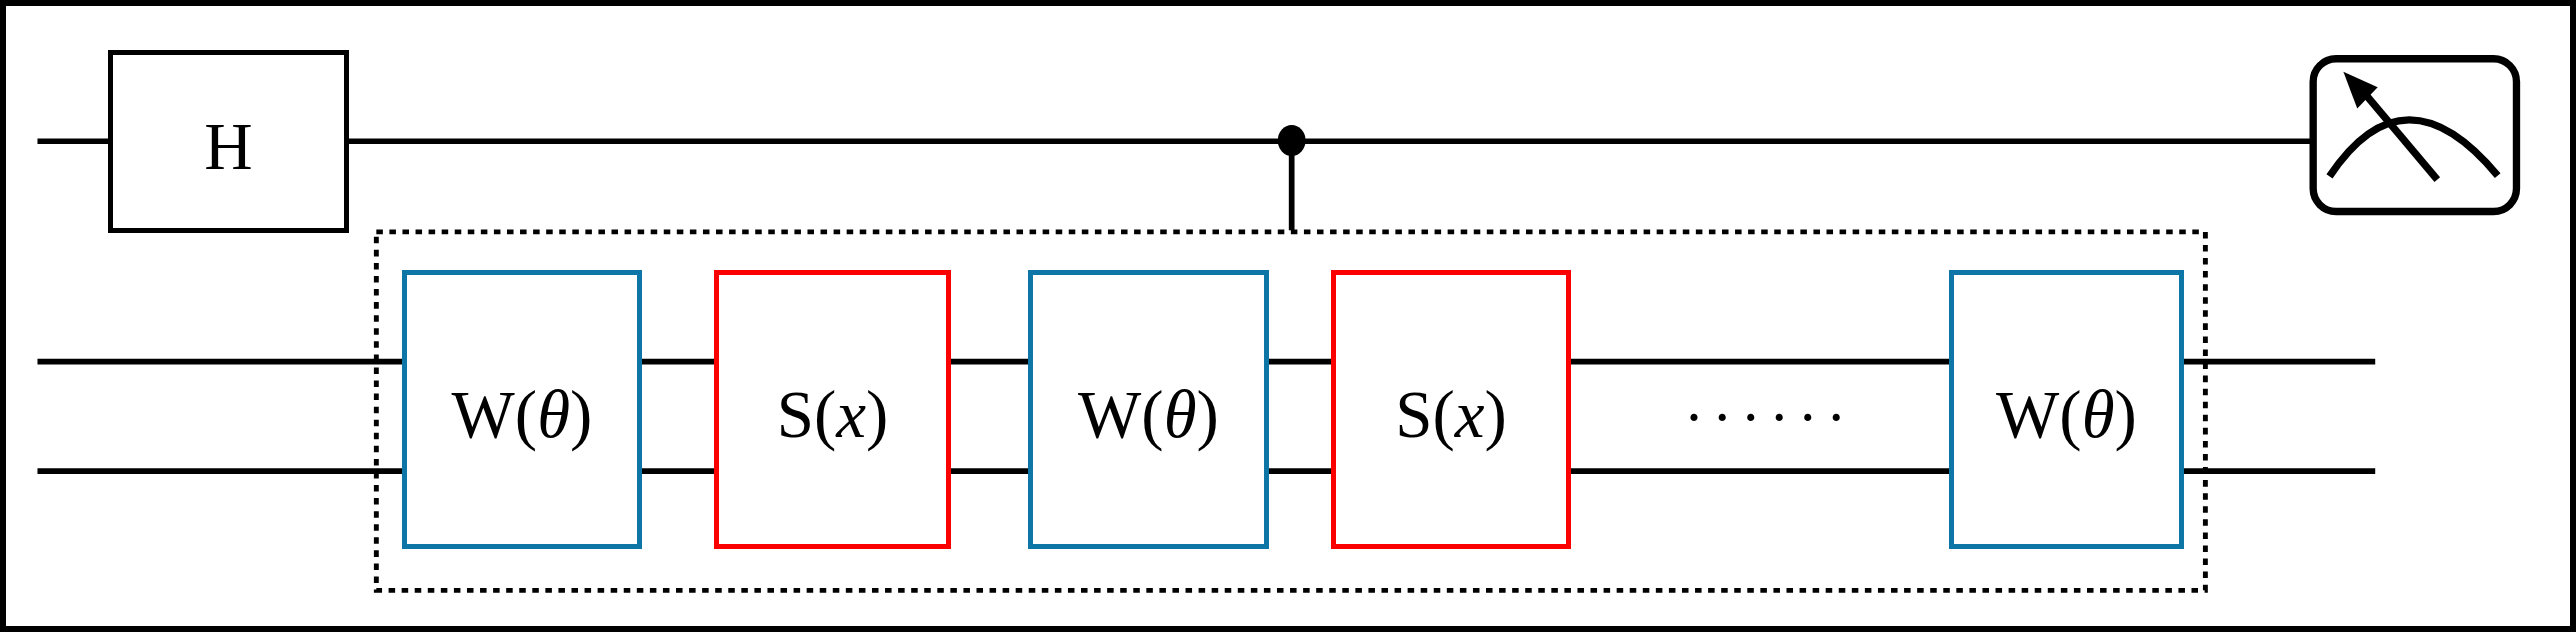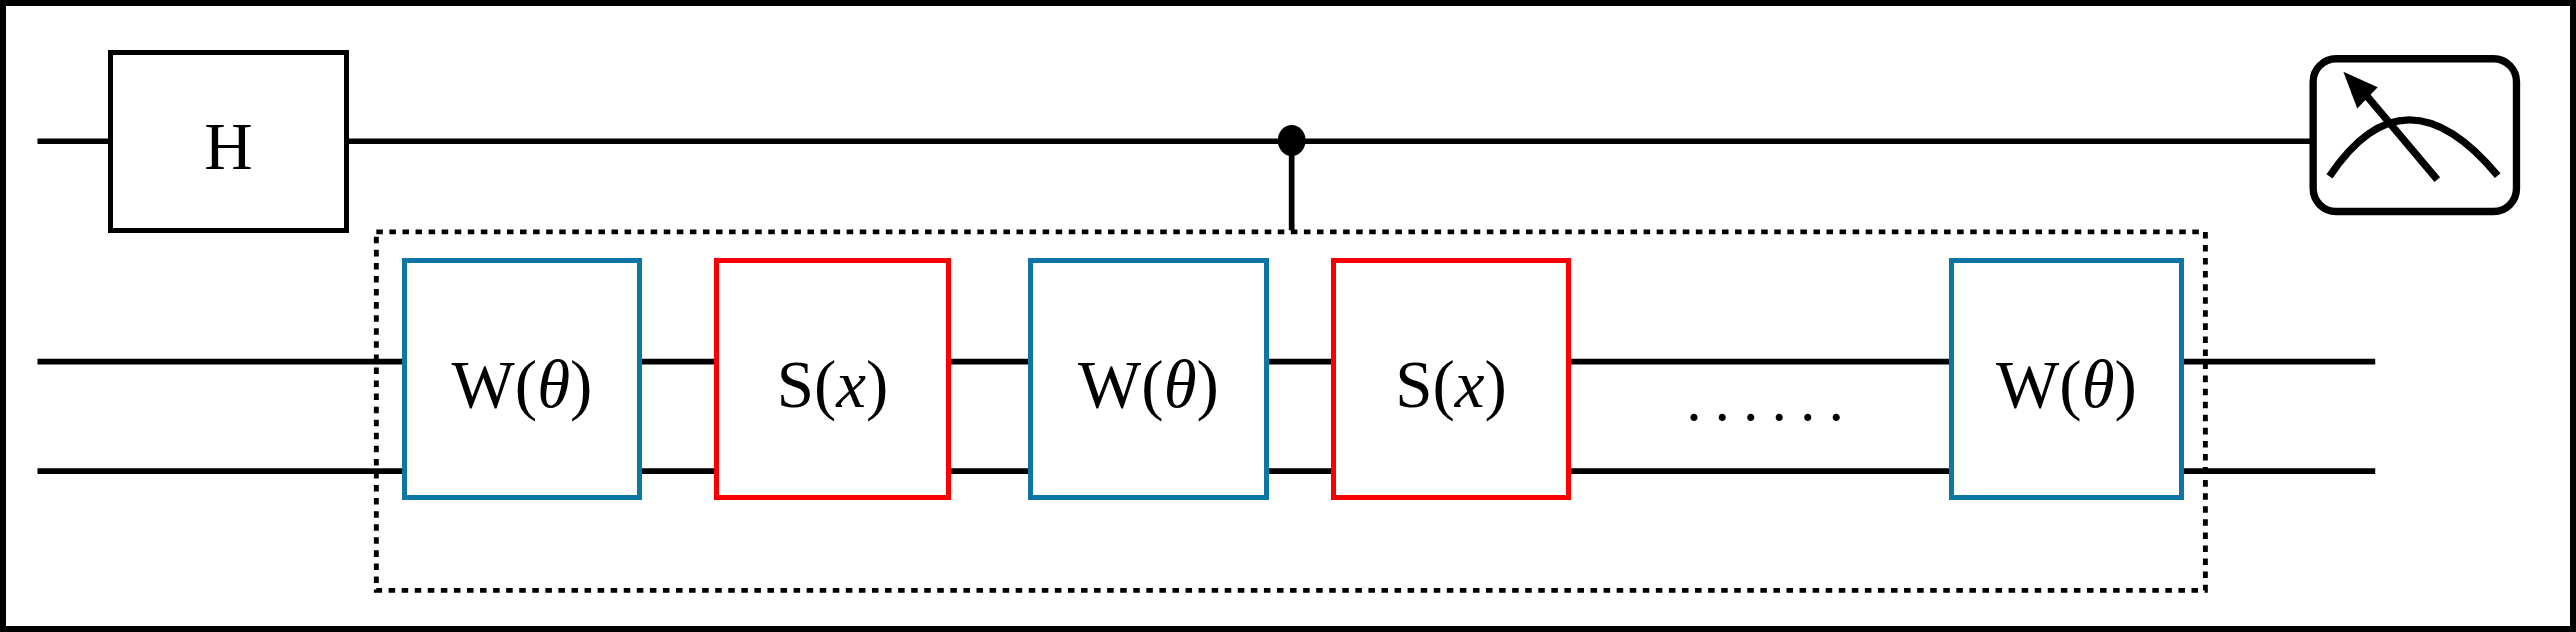--- a/index.html
+++ b/index.html
@@ -20,21 +20,21 @@
     position:absolute;
     box-sizing:border-box;
     background:#ffffff;
     display:flex;align-items:center;justify-content:center;
     z-index:3;
   }
   .h-gate{
     left:108px;top:50px;width:241px;height:183px;
     border:5.7px solid #000;
   }
-  .ansatz-gate{top:258px;height:242px;border:5.7px solid #0E76A7;text-align:right;}
+  .ansatz-gate{top:270px;height:279px;border:5.7px solid #0E76A7;text-align:right;}
   .glabel{
     font-size:67px;color:#000;line-height:1;white-space:nowrap;
     transform:translateY(4.9px);
   }
   .glabel i{font-style:italic;font-family:"Liberation Serif","DejaVu Serif",serif;}
   .ellipsis{
     position:absolute;left:1667px;top:382px;width:196px;height:72px;
     display:flex;align-items:center;justify-content:center;
     z-index:3;
     font-size:24.5px;letter-spacing:14px;color:#000;

